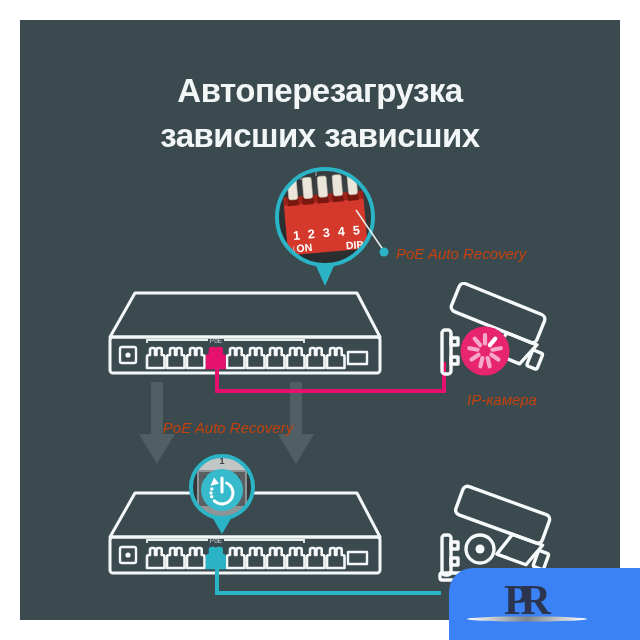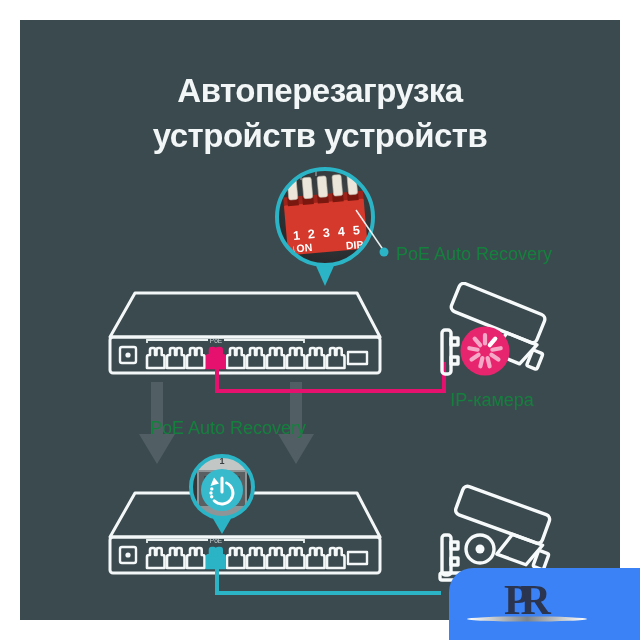--- a/index.html
+++ b/index.html
@@ -2,39 +2,39 @@
 <html><head>
 <meta charset="utf-8">
 <style>
   html,body{margin:0;padding:0;background:#ffffff;}
   .canvas{position:relative;width:640px;height:640px;background:#ffffff;overflow:hidden;
           font-family:"Liberation Sans",sans-serif;}
   .panel{position:absolute;left:20px;top:20px;width:600px;height:600px;background:#3b4a4f;}
   .abs{position:absolute;}
   .title{position:absolute;left:0;top:68px;width:640px;text-align:center;color:#f2f6f6;
          font-size:33px;line-height:45px;font-weight:bold;letter-spacing:-0.5px;}
-  .lbl{position:absolute;color:#15803d;font-size:18px;line-height:22px;white-space:nowrap;}
+  .lbl{position:absolute;color:#c2410c;font-size:15px;line-height:22px;white-space:nowrap;font-style:italic;}
   .lbl-center{text-align:center;}
   svg{display:block;}
   svg text{font-family:"Liberation Sans",sans-serif;}
   .watermark{position:absolute;left:449px;top:568px;width:200px;height:82px;background:#3b82f6;
              border-top-left-radius:24px;}
   .wm-logo{position:absolute;left:55px;top:8px;font-family:"Liberation Serif",serif;
            font-size:42px;font-weight:bold;color:#2b3550;letter-spacing:-0.22em;}
   .wm-swoosh{position:absolute;left:12px;top:46px;}
 </style>
 </head>
 <body>
 
 <div class="canvas">
   <div class="panel"></div>
 
   <div class="title">
     <div>Автоперезагрузка</div>
-    <div>устройств устройств</div>
+    <div>зависших зависших</div>
   </div>
 
   <svg class="abs" style="left:120px;top:382px;" width="220" height="90" viewBox="0 0 220 90">
     <polygon fill="#515f64" points="31,0 43,0 43,52 55,52 37,82 19,52 31,52"></polygon>
     <polygon fill="#515f64" points="170,0 182,0 182,52 194,52 176,82 158,52 170,52"></polygon>
   </svg>
 
   <svg class="abs" style="left:102px;top:286px;" width="290" height="95" viewBox="0 0 290 95">
     <g fill="none" stroke="#f4f7f7" stroke-width="3" stroke-linejoin="round">
       <polygon points="33,7 255,7 278,51 8,51"></polygon>
@@ -196,21 +196,21 @@
       <line x1="64.4" y1="67.7" x2="72.7" y2="66.2"></line>
       <line x1="63.4" y1="72.8" x2="70.4" y2="77.6"></line>
       <line x1="59.6" y1="76.1" x2="61.6" y2="84.3"></line>
       <line x1="54.4" y1="76.1" x2="52.4" y2="84.3"></line>
       <line x1="50.6" y1="72.8" x2="43.6" y2="77.6"></line>
       <line x1="49.6" y1="67.7" x2="41.3" y2="66.2"></line>
       <line x1="52.2" y1="63.2" x2="46.7" y2="56.7"></line>
     </g>
   </svg>
 
-  <div class="lbl lbl-center" style="left:422px;top:389px;width:140px;">IP-камера</div>
+  <div class="lbl lbl-center" style="left:432px;top:389px;width:140px;">IP-камера</div>
 
   <svg class="abs" style="left:430px;top:480px;" width="150" height="110" viewBox="0 0 150 110">
     <g fill="none" stroke="#f7fafa" stroke-width="3.4" stroke-linejoin="round">
       <g transform="rotate(20 40 25)">
         <rect x="28" y="8" width="92" height="30" rx="5"></rect>
         <path d="M90,38 h32 l-9,24 h-31 z"></path>
         <rect x="120" y="44" width="11" height="17" rx="2"></rect>
       </g>
       <rect x="12" y="55" width="9" height="40" rx="3"></rect>
       <rect x="21" y="62" width="7" height="7"></rect>

